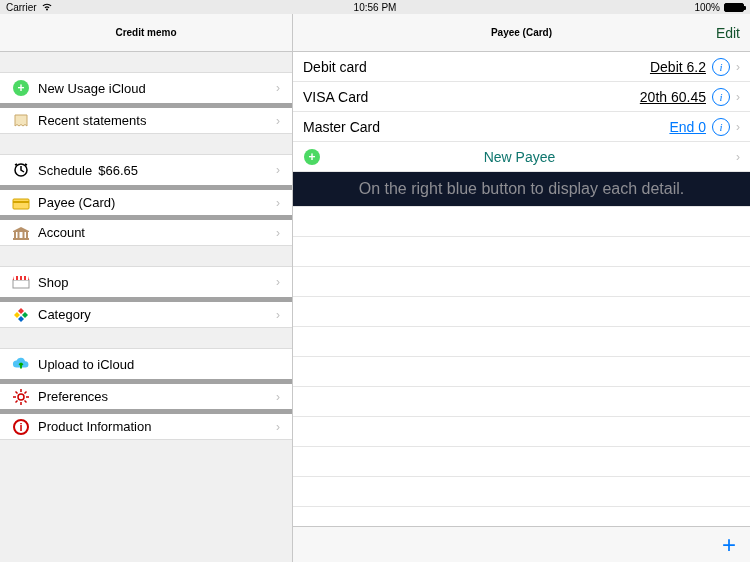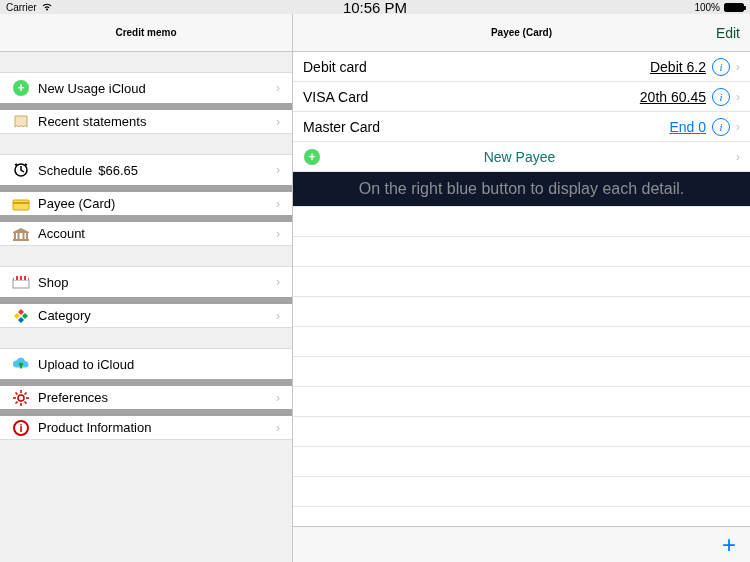--- a/index.html
+++ b/index.html
@@ -1,29 +1,29 @@
 <!DOCTYPE html>
 <html><head>
   <meta charset="utf-8">
   <style>
     * { margin:0; padding:0; box-sizing:border-box; font-family:-apple-system,Helvetica,Arial,sans-serif; }
     body { width:750px; height:562px; background:#eaeaea; overflow:hidden; position:relative; }
     .status-bar { height:14px; display:flex; justify-content:space-between; align-items:center; padding:0 6px; font-size:10px; color:#000; }
     .status-left,.status-right { display:flex; align-items:center; gap:4px; }
-    .status-center { position:absolute; left:50%; transform:translateX(-50%); font-size:15px; }
+    .status-center { position:absolute; left:50%; transform:translateX(-50%); font-size:10px; }
     .main { display:flex; height:calc(100% - 14px); }
     .left-pane { width:293px; background:#f0f0f0; border-right:1px solid #c7c7c7; display:flex; flex-direction:column; }
     .right-pane { flex:1; background:#f7f7f7; display:flex; flex-direction:column; position:relative; }
     .nav-bar { height:38px; display:flex; align-items:center; justify-content:center; position:relative; border-bottom:1px solid #c7c7c7; background:#f7f7f7; }
     .nav-title { font-size:10px; font-weight:600; }
     .nav-right-btn { position:absolute; right:10px; font-size:14px; color:#14532d; }
     .group { margin-top:20px; background:#fff; border-top:1px solid #dcdcdc; border-bottom:1px solid #dcdcdc; }
     .group:first-of-type { margin-top:0; border-top:none; }
     .row { height:30px; display:flex; align-items:center; padding:0 12px; position:relative; }
-    .row+.row { border-top:7px solid #a3a3a3; }
+    .row+.row { border-top:5px solid #a3a3a3; }
     .row .label { font-size:13px; margin-left:8px; flex:1; }
     .chev { color:#c0c0c0; font-size:12px; }
     .icon { width:18px; height:18px; display:flex; align-items:center; justify-content:center; font-size:14px; }
     .plus-circle { width:16px; height:16px; border-radius:50%; background:#4cd964; color:#fff; font-size:12px; font-weight:bold; display:flex; align-items:center; justify-content:center; }
     .detail-list { background:#fff; }
     .detail-row { height:30px; display:flex; align-items:center; padding:0 10px; border-bottom:1px solid #e5e5e5; }
     .detail-label { font-size:14px; flex:1; }
     .detail-value { font-size:14px; color:#000; margin-right:6px;text-decoration:underline; }
     .info-circle { width:18px; height:18px; border:1.5px solid #007aff; border-radius:50%; color:#007aff; font-size:11px; font-family:Georgia,serif; font-style:italic; display:flex; align-items:center; justify-content:center; margin-right:6px; }
     .new-payee-row { height:30px; display:flex; align-items:center; padding:0 10px; border-bottom:1px solid #e5e5e5; background:#fff; }

